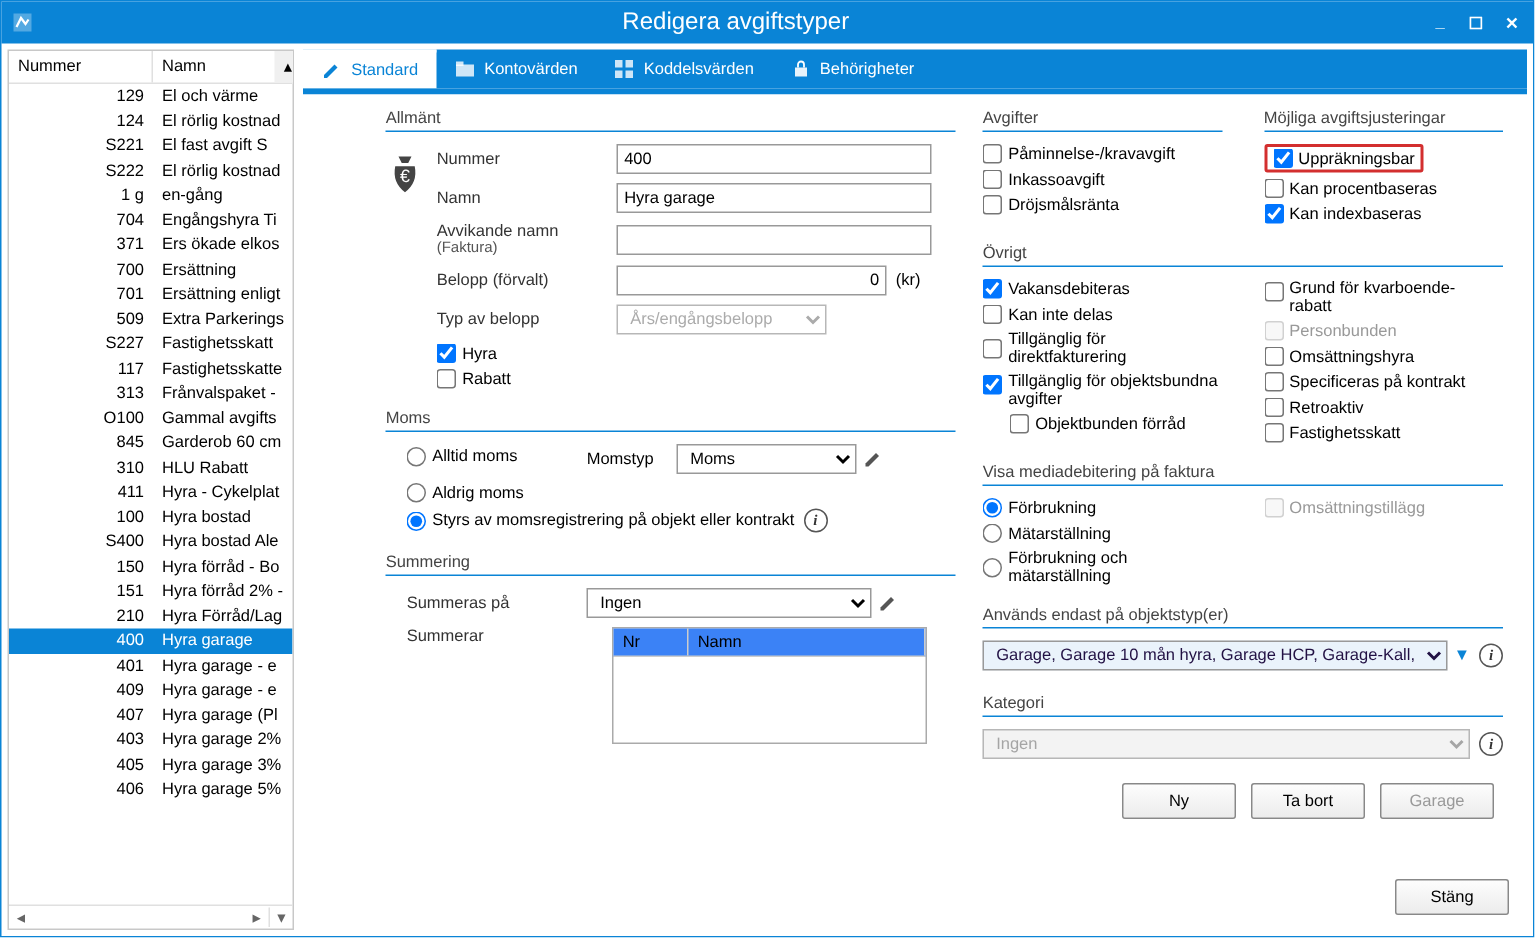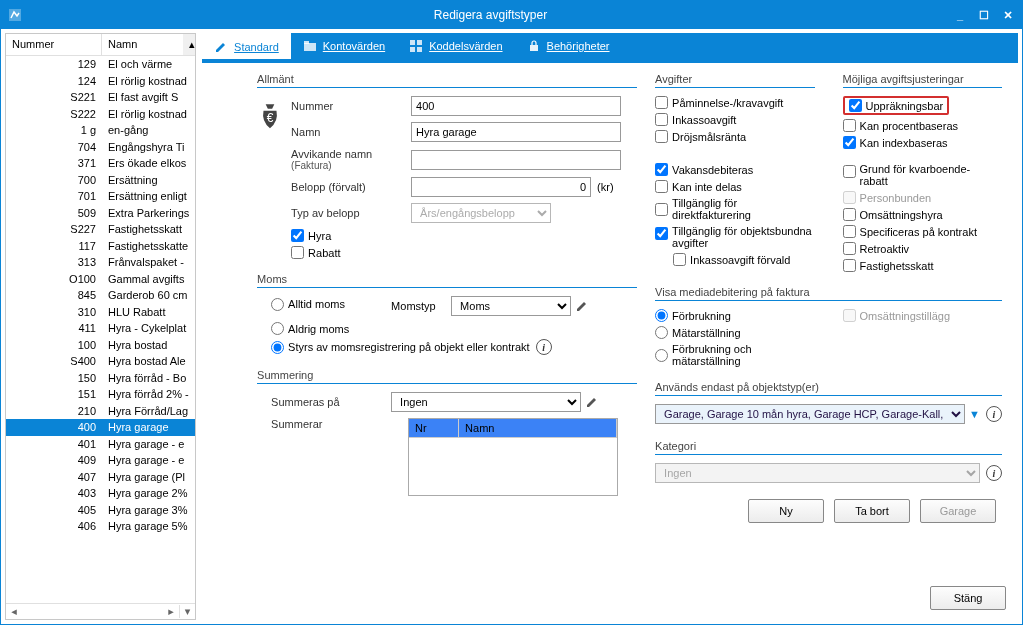--- a/index.html
+++ b/index.html
@@ -1,40 +1,40 @@
 <!DOCTYPE html>
 <html><head>
 <meta charset="utf-8">
 <style>
 * { box-sizing: border-box; margin: 0; padding: 0; font-family: "Segoe UI", Tahoma, sans-serif; font-size: 11px; }
 body { background: #fff; }
 .window { width: 1023px; height: 625px; border: 1px solid #0a84d6; background: #fff; display: flex; flex-direction: column; }
 .titlebar { height: 28px; background: #0a84d6; color: #fff; display: flex; align-items: center; padding: 0 6px; }
 .titlebar .icon { width: 16px; height: 16px; margin-right: 6px; }
-.titlebar .title { flex: 1; text-align: center; font-size: 12px; }
+.titlebar .title { flex: 1; text-align: center; font-size: 16px; }
 .titlebar .winbtns { display: flex; gap: 8px; }
 .titlebar .winbtn { width: 16px; height: 16px; cursor: pointer; color: #fff; font-weight: bold; display:flex; align-items:center; justify-content:center; }
 .content { flex: 1; display: flex; padding: 4px; gap: 6px; overflow: hidden; }
 .leftpanel { width: 196px; border: 1px solid #c8c8c8; display:flex; flex-direction:column; }
 .lp-header { display:flex; background:#fff; border-bottom:1px solid #e0e0e0; }
 .lp-header div { padding: 4px 6px; font-size: 11px; }
 .lp-header .col-num { width: 96px; border-right:1px solid #e0e0e0; }
 .lp-header .col-name { flex:1; }
 .lp-scroll { width:10px; background:#f0f0f0; }
 .lp-list { flex:1; overflow:hidden; position:relative; }
 .lp-rows { position:absolute; inset:0; overflow:hidden; }
 .lp-row { display:flex; height:16.5px; align-items:center; }
 .lp-row .rn { width:96px; padding:0 6px; text-align:right; }
 .lp-row .rm { flex:1; padding:0 6px; white-space:nowrap; overflow:hidden; }
 .lp-row.selected { background:#0a84d6; color:#fff; }
 .lp-bottom { height:16px; border-top:1px solid #e0e0e0; display:flex; align-items:center; }
 .lp-bottom .arrow { width:16px; text-align:center; color:#666; cursor:pointer; }
 .rightpanel { flex:1; display:flex; flex-direction:column; }
 .tabbar { height:26px; background:#0a84d6; display:flex; align-items:stretch; }
-.tab { display:flex; align-items:center; gap:6px; padding:0 12px; color:#fff; cursor:pointer; font-size:11px;text-decoration:underline; }
+.tab { display:flex; align-items:center; gap:6px; padding:0 12px; color:#fff; cursor:pointer; font-size:11px; }
 .tab.active { background:#fff; color:#0a84d6; border-top:2px solid #fff; }
 .tab .ticn { width:14px; height:14px; }
 .accentline { height:4px; background:#0a84d6; }
 .form { flex:1; padding:10px 16px 12px 8px; overflow:auto; background:#fff; }
 .cols { display:flex; gap:18px; }
 .leftcol { width:380px;margin-left:47px; }
 .rightcol { flex:1; }
 fieldset { border:none; margin-bottom:10px; position:relative; }
 fieldset > legend { color:#444; font-size:11px; padding:0 2px 2px 0; width:100%; border-bottom:1px solid #0a84d6; margin-bottom:8px; }
 .row { display:flex; align-items:center; margin-bottom:6px; }
@@ -390,41 +390,42 @@
                     </div>
                   <div class="chk">
                       <input type="checkbox" checked="" style="">
                       <span>Kan indexbaseras</span>
                     </div>
                 </fieldset>
               </div>
             </div>
 
             <fieldset>
+              <legend>Övrigt</legend>
               <div class="group">
                 <div class="col">
                   <div class="chk">
                       <input type="checkbox" checked="" style="">
                       <span>Vakansdebiteras</span>
                     </div>
                   <div class="chk">
                       <input type="checkbox" style="">
                       <span>Kan inte delas</span>
                     </div>
                   <div class="chk">
                       <input type="checkbox" style="">
                       <span>Tillgänglig för direktfakturering</span>
                     </div>
                   <div class="chk" style="align-items:flex-start;">
                       <input type="checkbox" checked="" style="margin-top: 2px;">
                       <span><span>Tillgänglig för objektsbundna</span><br><span>avgifter</span></span>
                     </div>
                   <div class="chk" style="padding-left:18px;">
                       <input type="checkbox" style="">
-                      <span>Inkassoavgift förvald</span>
+                      <span>Objektbunden förråd</span>
                     </div>
                 </div>
                 <div class="col">
                   <div class="chk" style="align-items:flex-start;">
                       <input type="checkbox" style="margin-top: 2px;">
                       <span><span>Grund för kvarboende-</span><br><span>rabatt</span></span>
                     </div>
                   <div class="chk disabled">
                       <input type="checkbox" disabled="" style="">
                       <span>Personbunden</span>

